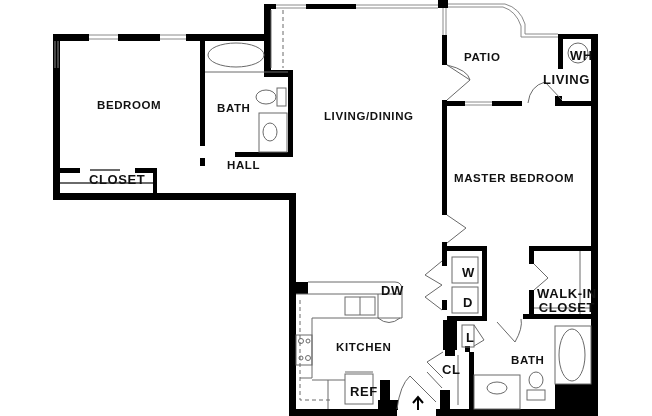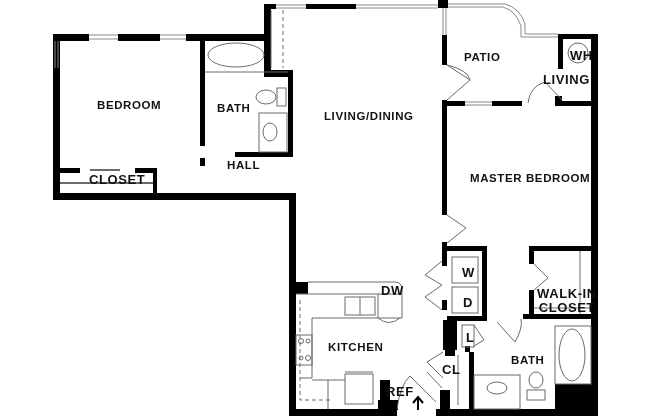--- a/index.html
+++ b/index.html
@@ -196,29 +196,29 @@
   </svg>
 
   
   <div class="room-label lbl-lg" style="left:97px; top:99px;">BEDROOM</div>
   <div class="room-label lbl-sm" style="left:89px; top:173px;">CLOSET</div>
   <div class="room-label lbl-lg" style="left:217px; top:102px;">BATH</div>
   <div class="room-label lbl-lg" style="left:227px; top:159px;">HALL</div>
   <div class="room-label lbl-lg" style="left:324px; top:110px;">LIVING/DINING</div>
   <div class="room-label lbl-lg" style="left:464px; top:51px;">PATIO</div>
   <div class="room-label lbl-xs" style="left:543px; top:73px;">LIVING</div>
-  <div class="room-label lbl-lg" style="left:460px; top:172px;padding-left:10px;">MASTER BEDROOM</div>
+  <div class="room-label lbl-lg" style="left:444px; top:172px;padding-left:10px;">MASTER BEDROOM</div>
   <div class="room-label lbl-sm" style="left:537px; top:287px;">
     <div>WALK-IN</div>
     <div>CLOSET</div>
   </div>
-  <div class="room-label lbl-lg" style="left:328px; top:341px;">KITCHEN</div>
+  <div class="room-label lbl-lg" style="left:336px; top:341px;">KITCHEN</div>
   <div class="room-label lbl-lg" style="left:511px; top:354px;">BATH</div>
   <div class="room-label lbl-sm" style="left:442px; top:363px;text-align:right;">CL</div>
   <div class="room-label lbl-xs" style="left:466px; top:331px;">L</div>
 
   
   <div class="room-label lbl-xs" style="left:570px; top:49px;">WH</div>
   <div class="room-label lbl-xs" style="left:462px; top:266px;">W</div>
   <div class="room-label lbl-xs" style="left:463px; top:296px;">D</div>
   <div class="room-label lbl-xs" style="left:381px; top:284px;">DW</div>
-  <div class="room-label lbl-xs" style="left:350px; top:385px;margin-left:36px;">REF</div>
+  <div class="room-label lbl-xs" style="left:350px; top:385px;">REF</div>
 </div>
 
 </body></html>

